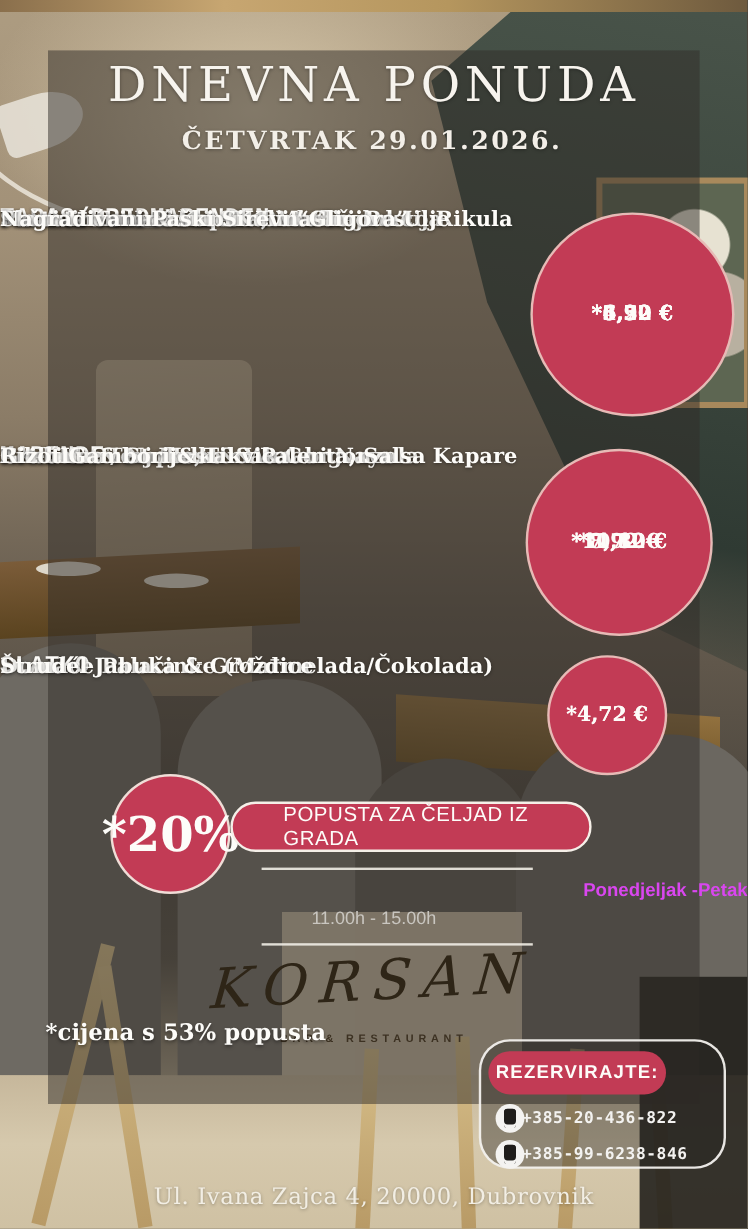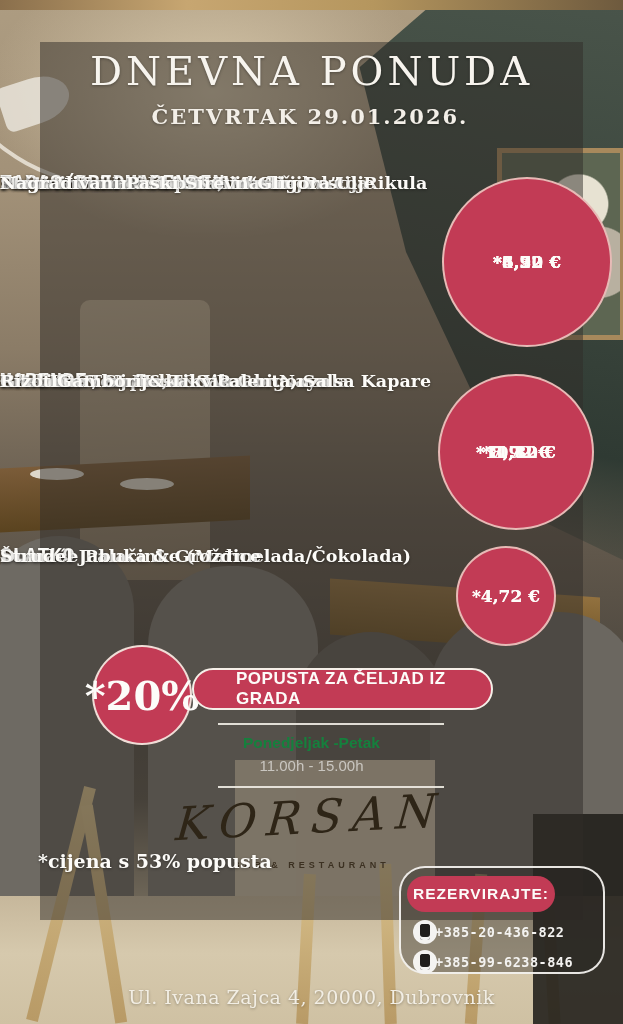--- a/index.html
+++ b/index.html
@@ -78,27 +78,27 @@
   .pc1{left:442px;top:177px;width:170px;height:170px;}
   .pc2{left:438px;top:374px;width:156px;height:156px;}
   .pc3{left:456px;top:546px;width:100px;height:100px;}
   .pc3 div{font-size:17px;line-height:25px;}
 
   .badge-circle{left:92px;top:645px;width:96px;height:96px;border-radius:50%;
            background:#c23b55;border:2px solid rgba(245,240,230,.9);display:flex;
            align-items:center;justify-content:center;font-size:40px;font-weight:bold;}
   .discount-pill{left:192px;top:668px;width:301px;height:42px;border-radius:21px;
            background:#c23b55;border:2px solid #f5efe8;display:flex;align-items:center;
-           justify-content:center;font-family:"Liberation Sans",sans-serif;font-weight:bold;
+           justify-content:center;font-family:"Liberation Sans",sans-serif;font-weight:normal;
            font-size:17px;letter-spacing:.5px;box-sizing:border-box;padding-left:42px;}
   .rule{left:218px;width:226px;height:2px;background:#f1ede6;opacity:.9;}
   .rule.r1{top:723px;} .rule.r2{top:786px;}
-  .hours-days{top:734px;left:0;width:623px;text-align:center;
+  .hours-days{top:734px;left:0;width:623px;text-align:right;
            font-family:"Liberation Sans",sans-serif;font-weight:bold;font-size:15.5px;
-           color:#15803d;}
+           color:#d946ef;}
   .hours-time{top:757px;left:0;width:623px;text-align:center;
            font-family:"Liberation Sans",sans-serif;font-size:15px;color:#c9c6c0;}
 
   .logo{top:790px;left:0;width:623px;text-align:center;color:#2e2517;}
   .logo .logo-name{position:static;display:inline-block;font-style:italic;font-size:46px;
            letter-spacing:10px;transform:rotate(-3deg) skewX(-8deg);}
   .logo .logo-sub{position:static;display:block;margin-top:16px;
            font-family:"Liberation Sans",sans-serif;font-weight:bold;font-size:9px;
            letter-spacing:4px;color:#3c3122;}
   .footnote{left:38px;top:850px;font-size:19px;font-weight:bold;white-space:nowrap;

